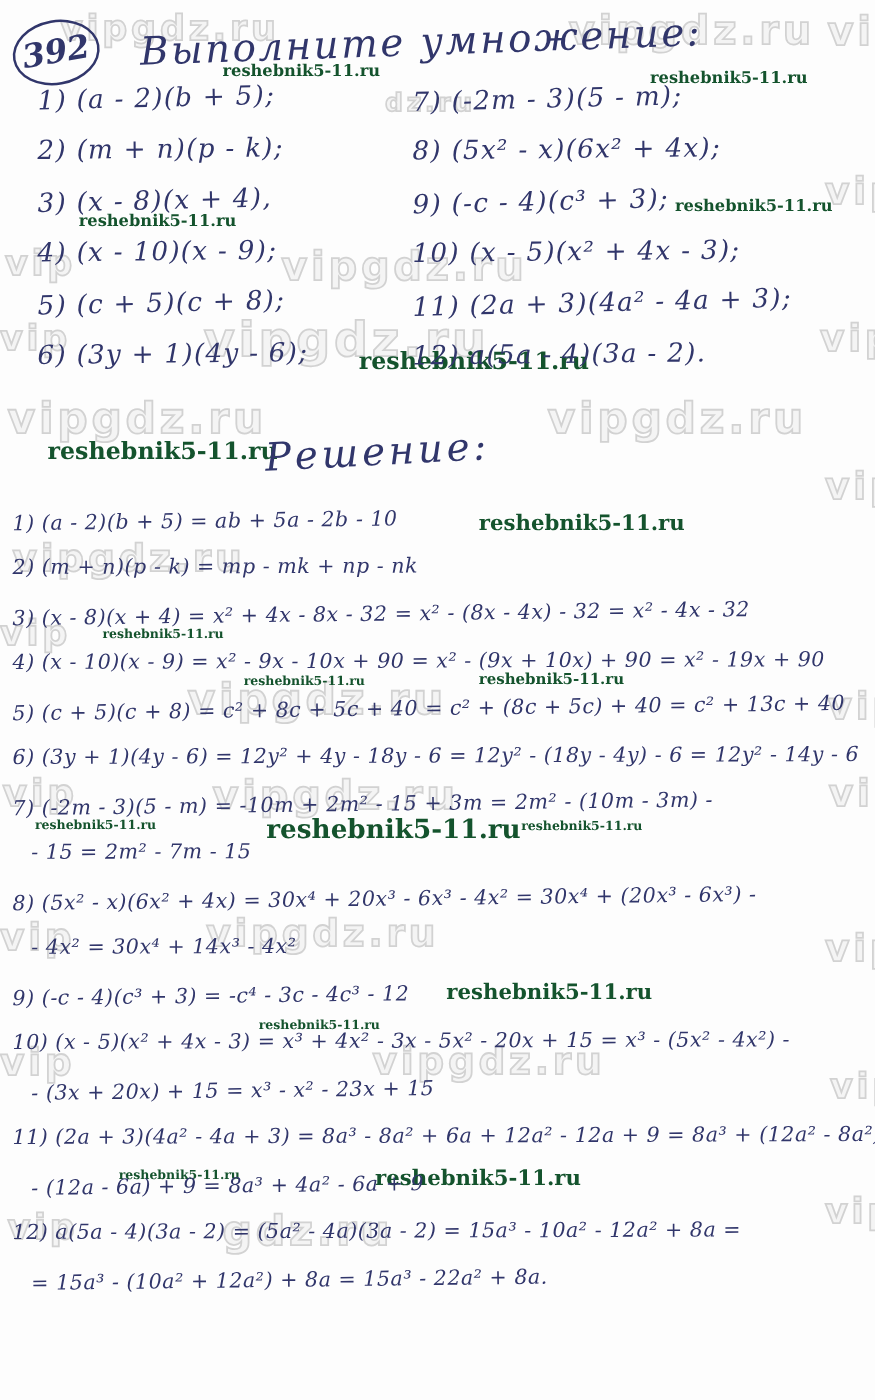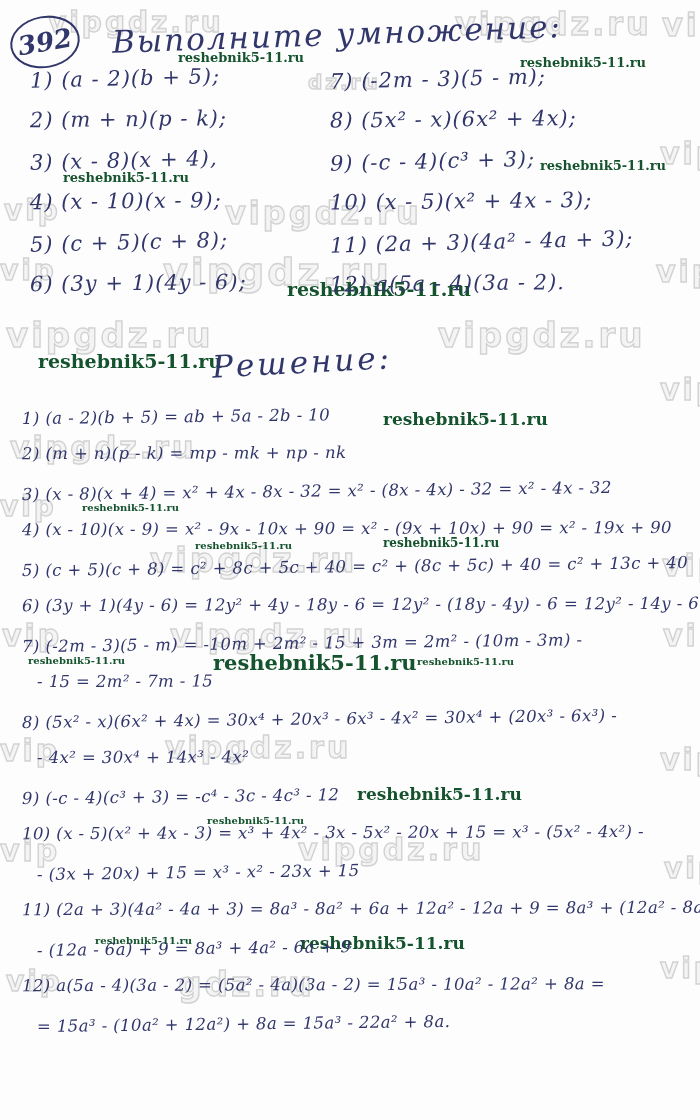--- a/index.html
+++ b/index.html
@@ -61,21 +61,21 @@
   }
   .problems-col .problem-line:nth-child(odd){transform:rotate(-1.4deg);}
   .problems-col .problem-line:nth-child(even){transform:rotate(-0.6deg);}
   .solution-heading{
     position:absolute;left:212px;top:344px;
     font-size:31px;
     transform:rotate(-3deg);
     letter-spacing:3px;
   }
   .solution-lines{
-    position:absolute;left:22px;top:396px;width:672px;
+    position:absolute;left:10px;top:396px;width:672px;
   }
   .solution-line{
     height:38px;line-height:38px;
     font-size:16.5px;
     white-space:nowrap;
     letter-spacing:0.4px;
   }
   .solution-line:nth-child(odd){transform:rotate(-0.7deg);}
   .solution-line:nth-child(even){transform:rotate(-0.2deg);}
   .solution-line.indent{padding-left:15px;}

